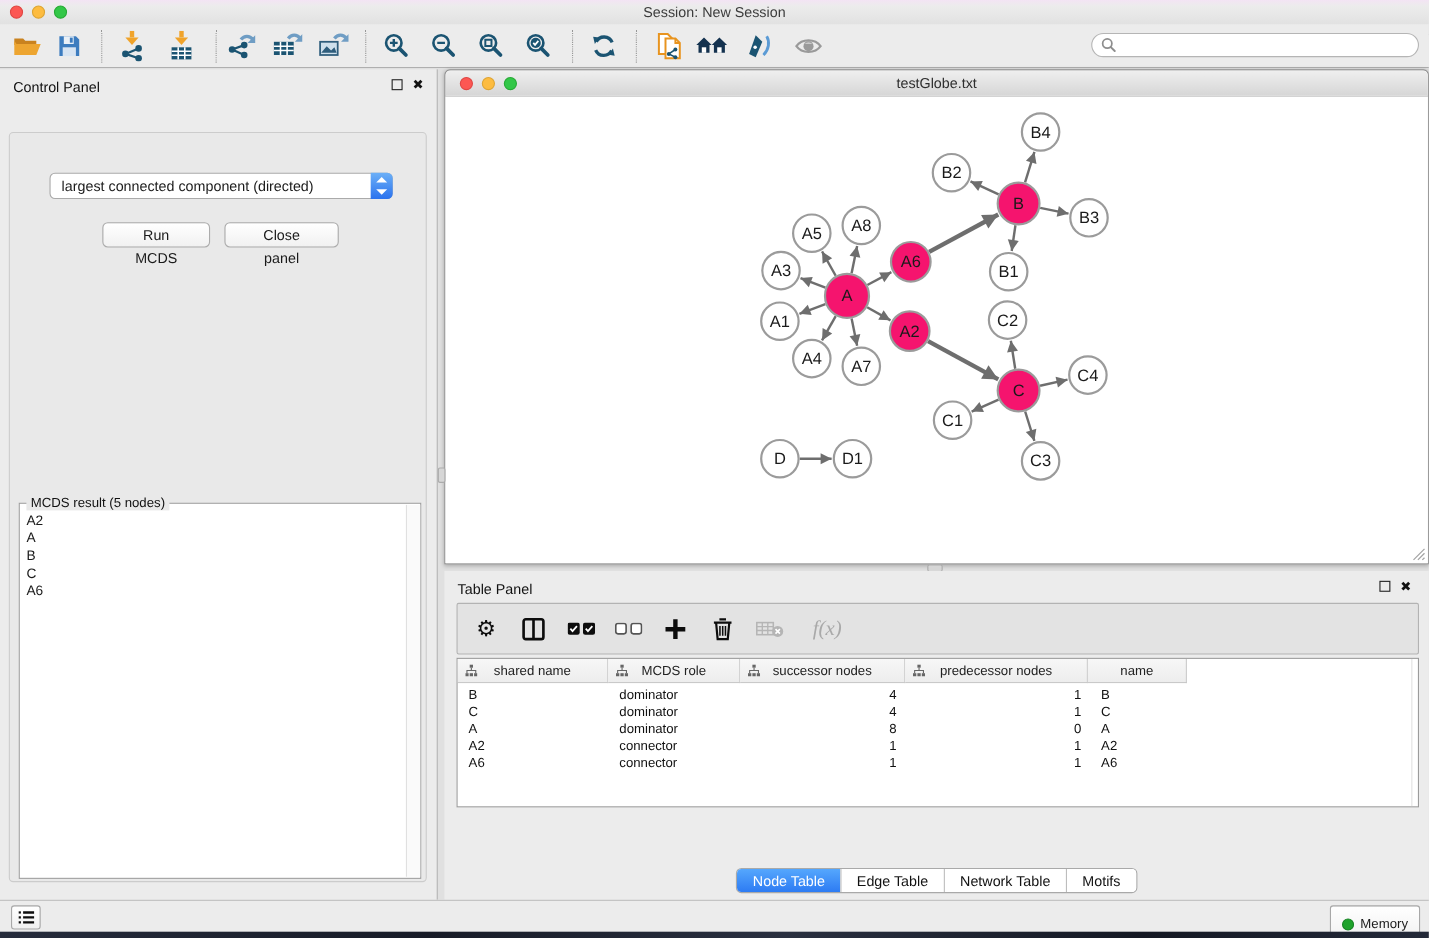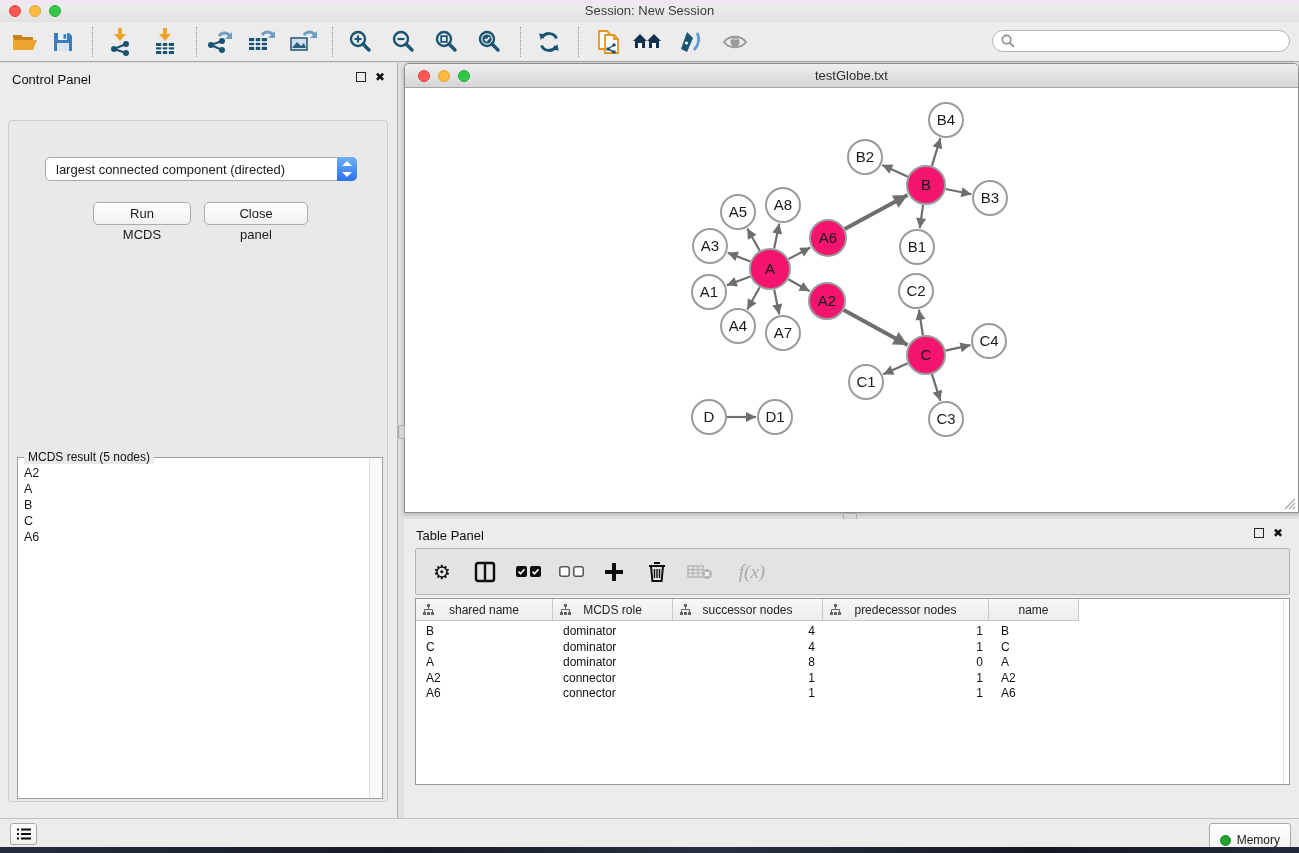--- a/index.html
+++ b/index.html
@@ -84,21 +84,21 @@
   .splitter-h { left:843px; top:513px; width:14px; height:7px; background:#d6d6d6; border:1px solid #ababab; border-radius:2px; }
 
   
   #table-panel { left:404px; top:519px; width:895px; height:299px; background:#ececec; }
   #tp-toolbar { position:absolute; left:11px; right:9px; top:29px; height:47px; background:#e3e3e3;
     border:1px solid #b3b3b3; border-radius:2px; display:flex; align-items:center; padding-left:13px; gap:17px; }
   .tp-ico { width:26px; height:26px; display:flex; align-items:center; justify-content:center; }
   .gear-glyph { font-size:20px; color:#0d0d0d; line-height:26px; }
   .fx-label { font-family:"Liberation Serif","DejaVu Serif",serif; font-style:italic; font-size:19px; color:#a9a9a9; }
 
-  #tp-table { position:absolute; left:11px; right:9px; top:79px; height:187px; background:#fff;
+  #tp-table { position:absolute; left:11px; right:9px; top:79px; height:136px; background:#fff;
     border:1px solid #9b9b9b; overflow:hidden; }
   #tp-header { display:flex; height:22px; }
   .hcell { position:relative; background:linear-gradient(#f7f7f7,#ededed); border-right:1px solid #c9c9c9;
     border-bottom:1px solid #c9c9c9; display:flex; align-items:center; justify-content:center; font-size:12px; color:#222; }
   .hcell .tree-ico { position:absolute; left:7px; top:5px; }
   .trow { display:flex; height:15.6px; line-height:15.6px; font-size:12px; color:#111; }
   .tcell { overflow:hidden; white-space:nowrap; }
   .c0 { width:137px; padding-left:10px; }
   .c1 { width:120px; padding-left:10px; }
   .c2 { width:150px; text-align:right; padding-right:8px; }
@@ -575,20 +575,28 @@
         <div class="trow">
           <div class="tcell c0">A6</div>
           <div class="tcell c1">connector</div>
           <div class="tcell c2">1</div>
           <div class="tcell c3">1</div>
           <div class="tcell c4">A6</div>
         </div>
       </div>
     <div id="tp-scroll-edge"></div>
   </div>
+  <div id="tp-tabs">
+      <div class="seg" id="tp-tab-seg">
+        <div class="tab active">Node Table</div>
+        <div class="tab">Edge Table</div>
+        <div class="tab">Network Table</div>
+        <div class="tab">Motifs</div>
+      </div>
+    </div>
 </div>
 
 <div id="statusbar" class="abs">
   <div id="list-btn">
     <svg width="16" height="14" viewBox="0 0 16 14">
         <rect x="1" y="1.5" width="2" height="2" fill="#0d0d0d"></rect>
         <rect x="1" y="6" width="2" height="2" fill="#0d0d0d"></rect>
         <rect x="1" y="10.5" width="2" height="2" fill="#0d0d0d"></rect>
         <path d="M5 2.5h10M5 7h10M5 11.5h10" stroke="#0d0d0d" stroke-width="2.2"></path>
       </svg>

